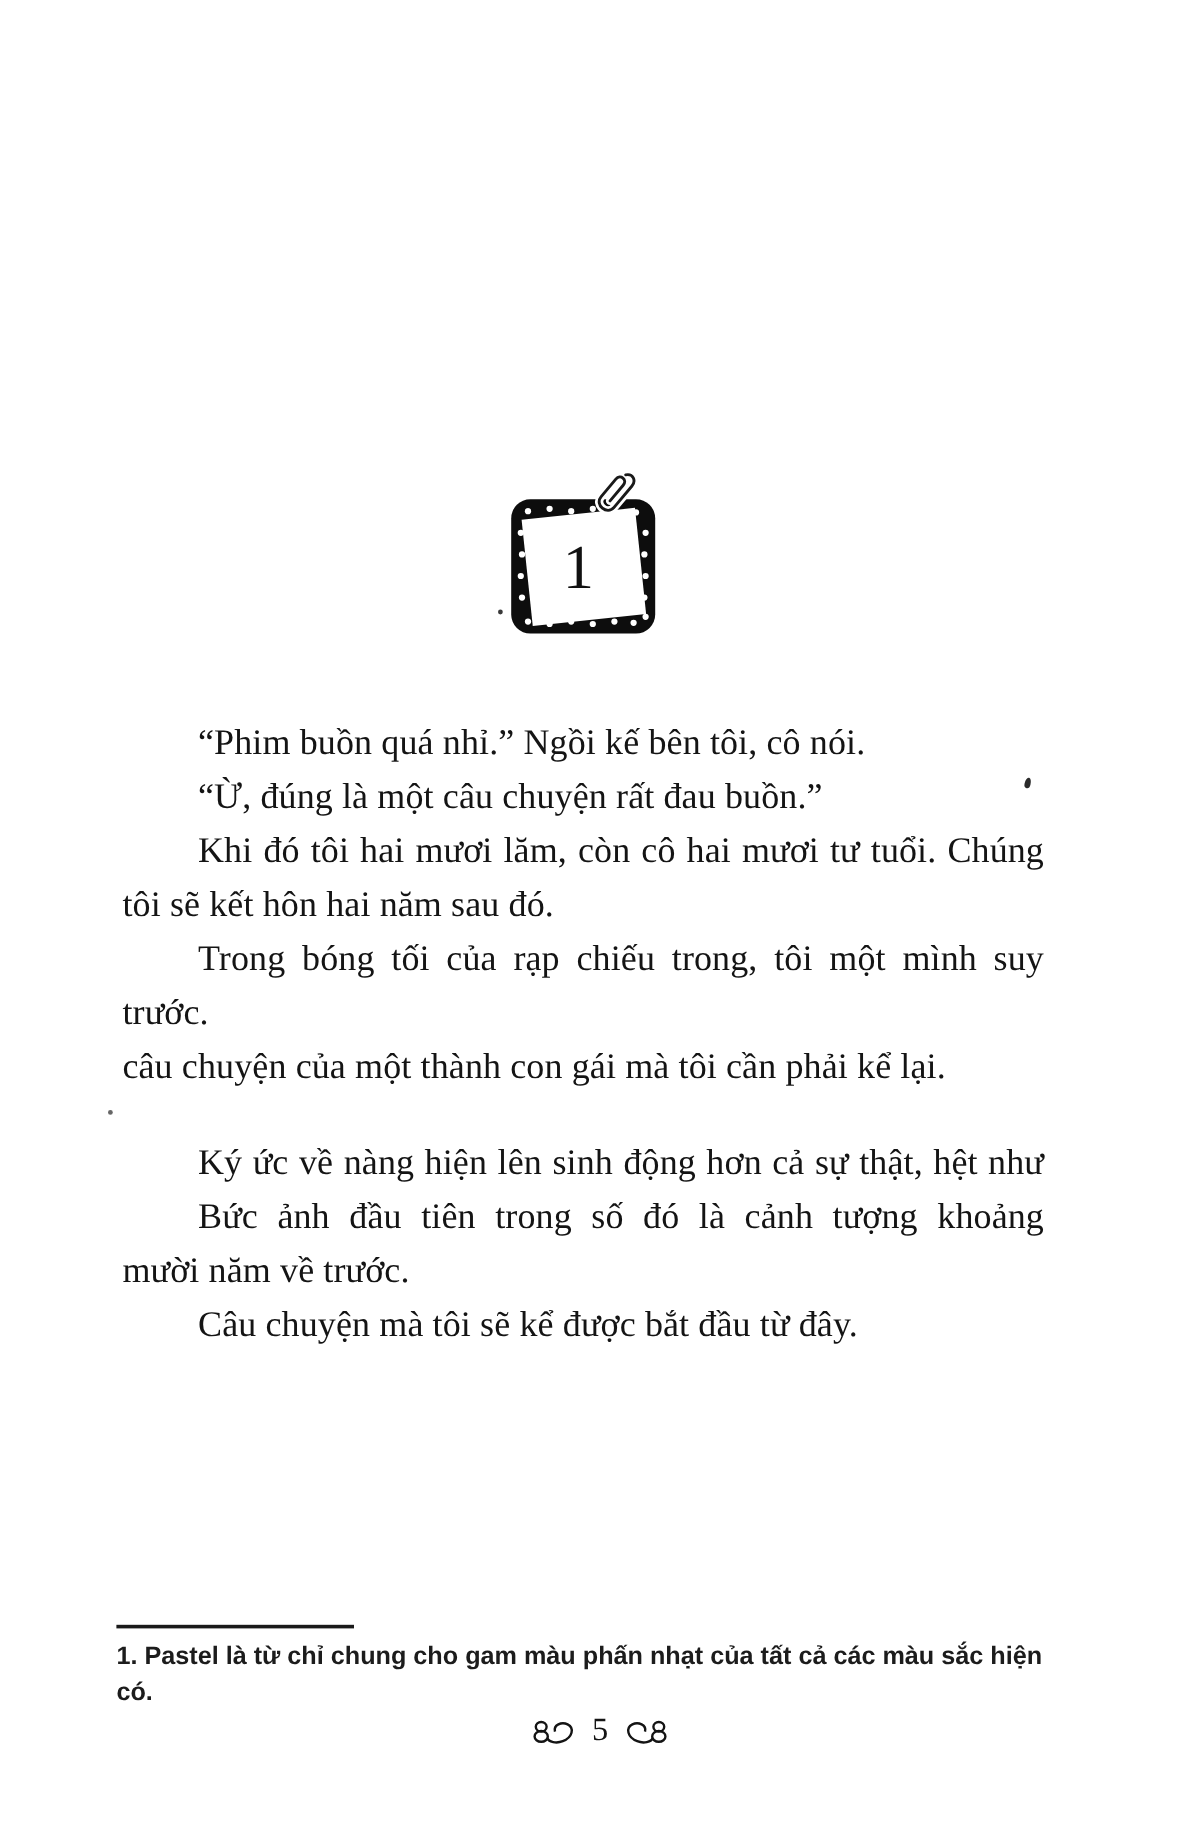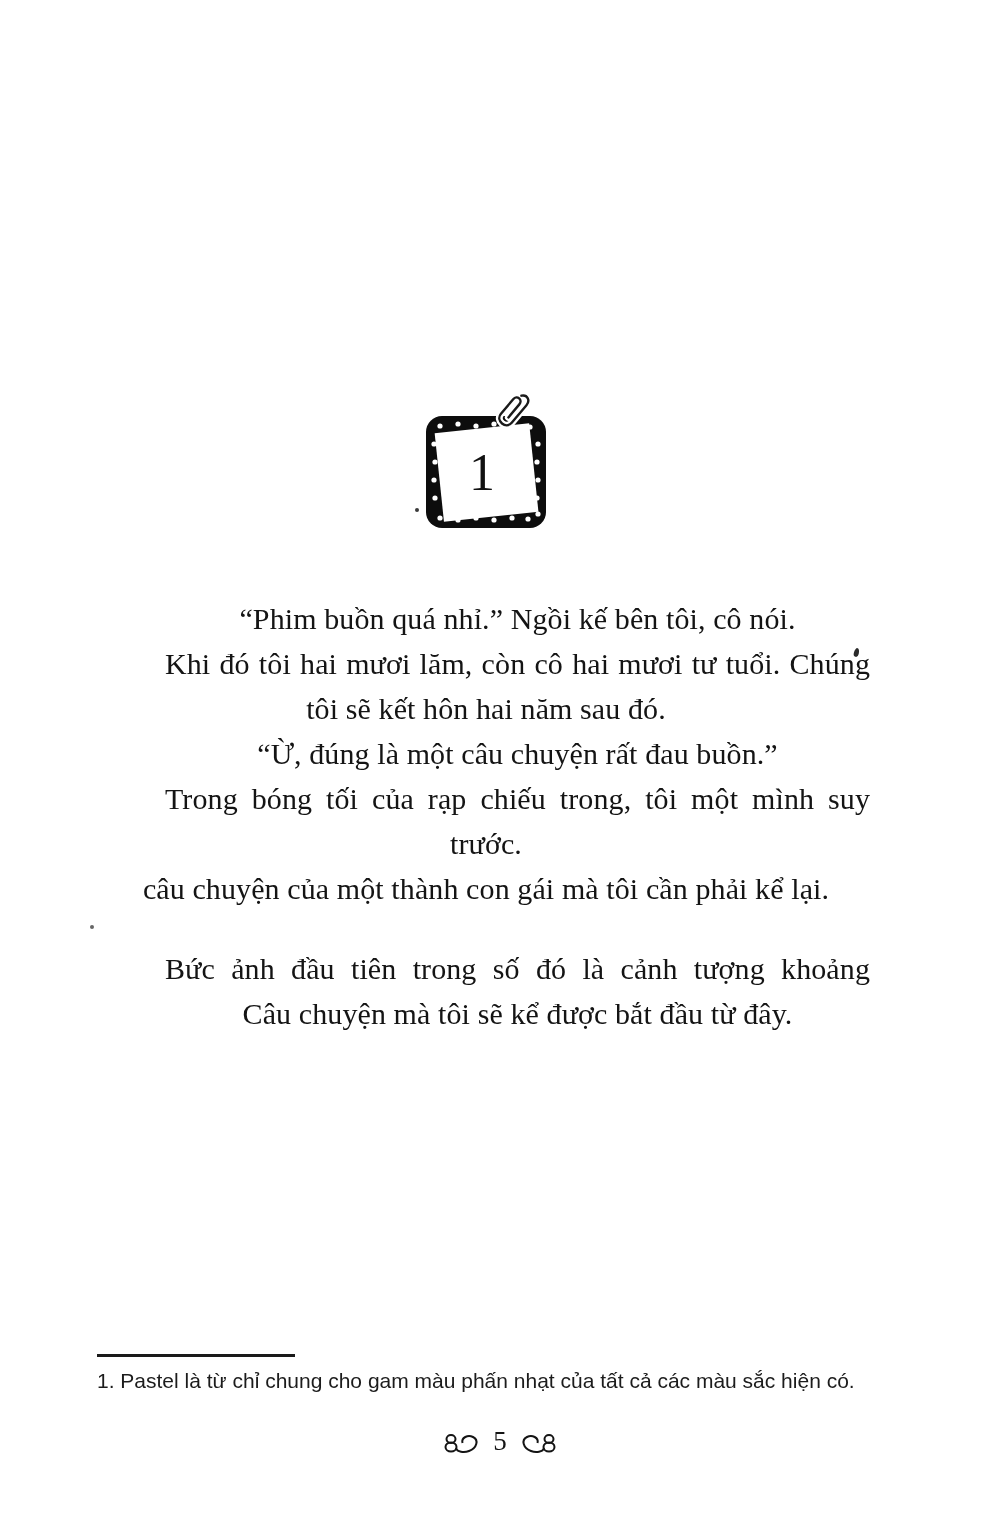--- a/index.html
+++ b/index.html
@@ -23,21 +23,21 @@
     position: absolute;
     left: 102px; top: 596px;
     width: 768px;
     font-size: 30px;
     line-height: 45px;
     color: #141414;
     letter-spacing: 0.1px;
   }
   .para { margin: 0; }
   .para.gap { margin-top: 35px; }
-  .line { text-align: center; }
+  .line { text-align: left; }
   .line.full { text-align: justify; text-align-last: justify; }
   .line.indent { text-indent: 63px; }
   .line sup {
     font-size: 0.58em;
     line-height: 0;
     vertical-align: super;
   }
 
   
   .footnote-rule {
@@ -47,20 +47,21 @@
     background: #1a1a1a;
   }
   .footnote {
     position: absolute;
     left: 97px; top: 1366px;
     width: 800px;
     font-family: "Liberation Sans", sans-serif;
     font-size: 21px;
     line-height: 30px;
     color: #1c1c1c;
+    font-weight: bold;
   }
 
   
   .footer {
     position: absolute;
     left: 0; top: 1428px;
     width: 1000px;
     display: flex;
     justify-content: center;
     align-items: center;
@@ -136,37 +137,39 @@
         <path d="M8 3 C12 -2 18 1 18 7 L18 30 C18 39 4 39 4 30 L4 11 C4 5 12 5 12 11 L12 28" fill="none" stroke="#1a1a1a" stroke-width="2.4" stroke-linecap="round"></path>
       </g>
     </svg>
   </div>
 
   <div class="body-text">
       <div class="para">
         <div class="line indent"><span>“Phim buồn quá nhỉ.” Ngồi kế bên tôi, cô nói.</span></div>
       </div>
       <div class="para">
+        <div class="line indent"><span>“Ừ, đúng là một câu chuyện rất đau buồn.”</span></div>
+      </div>
+      <div class="para">
         <div class="line indent full"><span>Khi đó tôi hai mươi lăm, còn cô hai mươi tư tuổi. Chúng</span></div>
         <div class="line"><span>tôi sẽ kết hôn hai năm sau đó.</span></div>
-      </div>
-      <div class="para">
-        <div class="line indent"><span>“Ừ, đúng là một câu chuyện rất đau buồn.”</span></div>
       </div>
       <div class="para">
         <div class="line indent full"><span>Trong bóng tối của rạp chiếu trong, tôi một mình suy</span></div>
         <div class="line"><span>trước.</span></div>
       </div>
       <div class="para">
         <div class="line"><span>câu chuyện của một thành con gái mà tôi cần phải kể lại.</span></div>
       </div>
       <div class="para gap">
+        <div class="line indent full"><span>Ký ức về nàng hiện lên sinh động hơn cả sự thật, hệt như</span></div>
       </div>
       <div class="para">
         <div class="line indent full"><span>Bức ảnh đầu tiên trong số đó là cảnh tượng khoảng</span></div>
+        <div class="line"><span>mười năm về trước.</span></div>
       </div>
       <div class="para">
         <div class="line indent"><span>Câu chuyện mà tôi sẽ kể được bắt đầu từ đây.</span></div>
       </div>
     </div>
 
   <div class="footnote-rule"></div>
   <div class="footnote">1. Pastel là từ chỉ chung cho gam màu phấn nhạt của tất cả các màu sắc hiện có.</div>
 
   <div class="footer">

